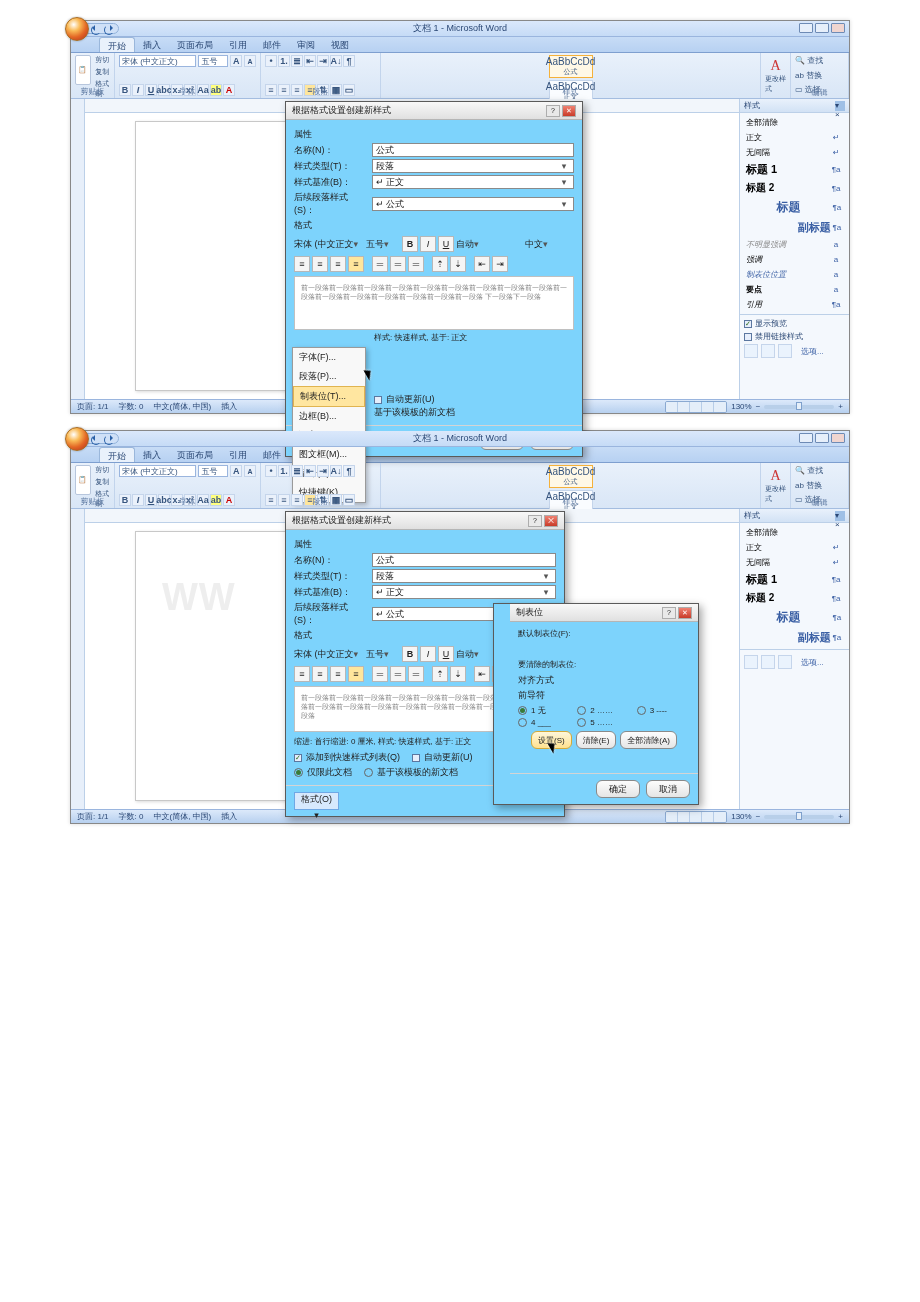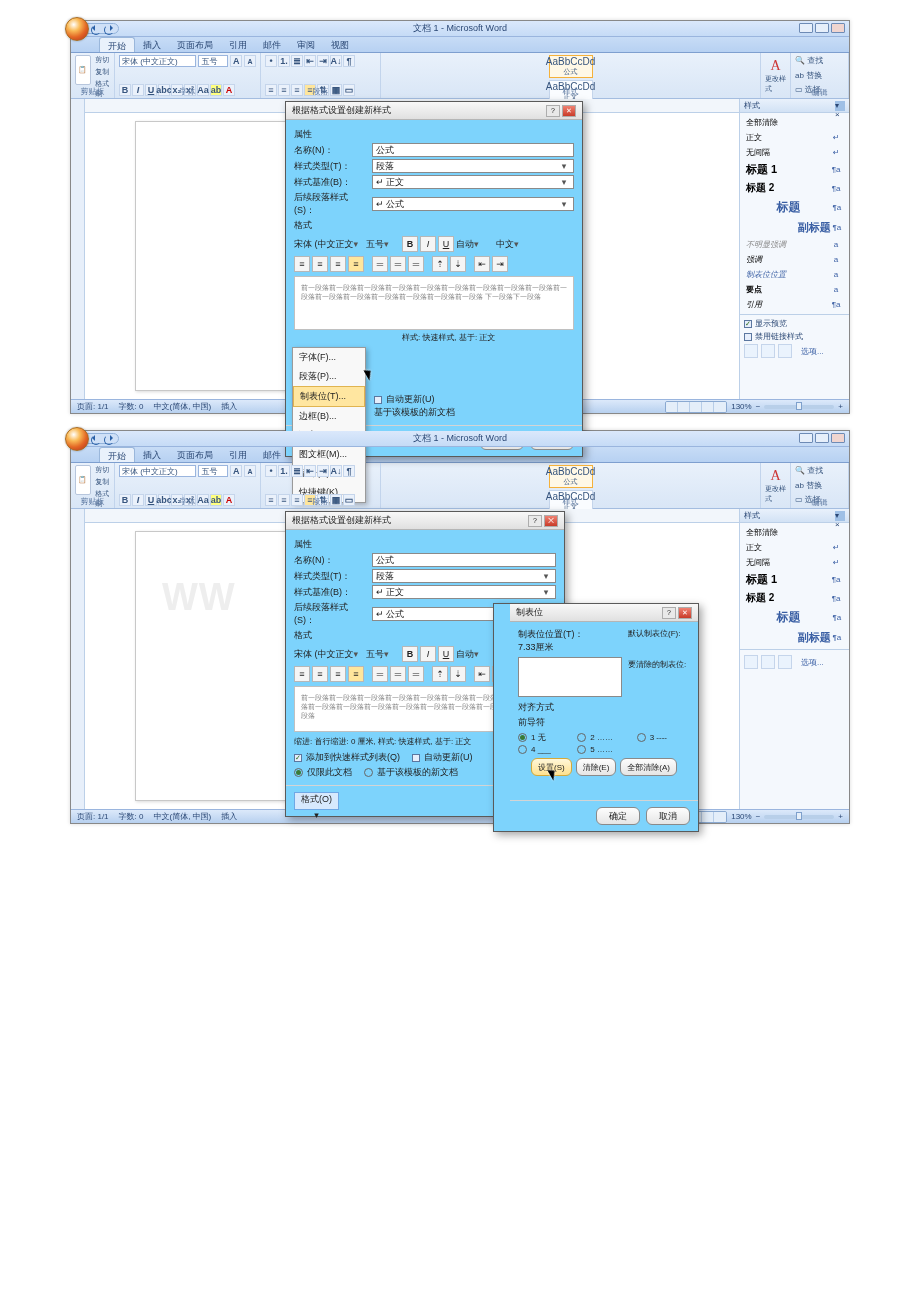--- a/index.html
+++ b/index.html
@@ -301,21 +301,21 @@
             <div class="fb">
                   <b>B</b>
                 </div>
             <div class="fb">
                   <i>I</i>
                 </div>
             <div class="fb">
                   <u>U</u>
                 </div>
             <div class="combo-s" style="flex:0 0 38px;"><span>自动</span><span class="arr">▾</span></div>
-            <div class="combo-s" style="flex:0 0 38px;"><span>中文</span><span class="arr">▾</span></div>
+            <div class="combo-s" style="flex:0 0 38px;margin-left:29px;"><span>中文</span><span class="arr">▾</span></div>
           </div>
           <div class="fmtbar">
             <div class="fb">≡</div>
             <div class="fb">≡</div>
             <div class="fb">≡</div>
             <div class="fb" style="background:#ffe69c;">≡</div>
             <div style="width:4px;"></div>
             <div class="fb">═</div>
             <div class="fb">═</div>
             <div class="fb">═</div>
@@ -337,21 +337,21 @@
               <div class="mi">边框(B)...</div>
               <div class="mi">语言(L)...</div>
               <div class="mi">图文框(M)...</div>
               <div class="mi">编号(N)...</div>
               <div class="mi">快捷键(K)...</div>
             </div>
             <div class="cursor-arrow" style="left:72px; top:38px;"></div>
           </div>
 
           <div style="margin-left:80px;">
-          <div class="desc" style="margin-top:2px;margin-left:28px;">样式: 快速样式, 基于: 正文</div>
+          <div class="desc" style="margin-top:2px;">样式: 快速样式, 基于: 正文</div>
           <div class="checkbox" style="margin-top:50px;">
                   <span class="chkbox"></span>
                   <span>自动更新(U)</span>
                 </div>
           <div class="radio">
                   <span>基于该模板的新文档</span>
                 </div>
           </div>
         </div>
         <div class="btnrow-dlg">
@@ -701,25 +701,20 @@
       <div class="dialog tabdlg" style="left:408px; top:94px;">
         <div class="dlg-title">
               <span>制表位</span>
               <div class="ctrls">
                 <div class="dlgbtn">?</div>
                 <div class="dlgbtn close">✕</div>
               </div>
             </div>
         <div class="dlg-body">
           <div style="display:flex; gap:6px;">
-            <div style="flex:1;">
-              <div>制表位位置(T)：</div>
-              <div class="inp" style="height:14px;">7.33厘米</div>
-              <div class="listbox"></div>
-            </div>
             <div style="width:62px; font-size:8px;">
               <div>默认制表位(F):</div>
               <div class="inp" style="height:14px;"></div>
               <div style="margin-top:6px;">要清除的制表位:</div>
             </div>
           </div>
           <div style="margin-top:4px;">对齐方式</div>
           <div style="margin-top:2px;">前导符</div>
           <div class="opts">
             <div class="radio">

